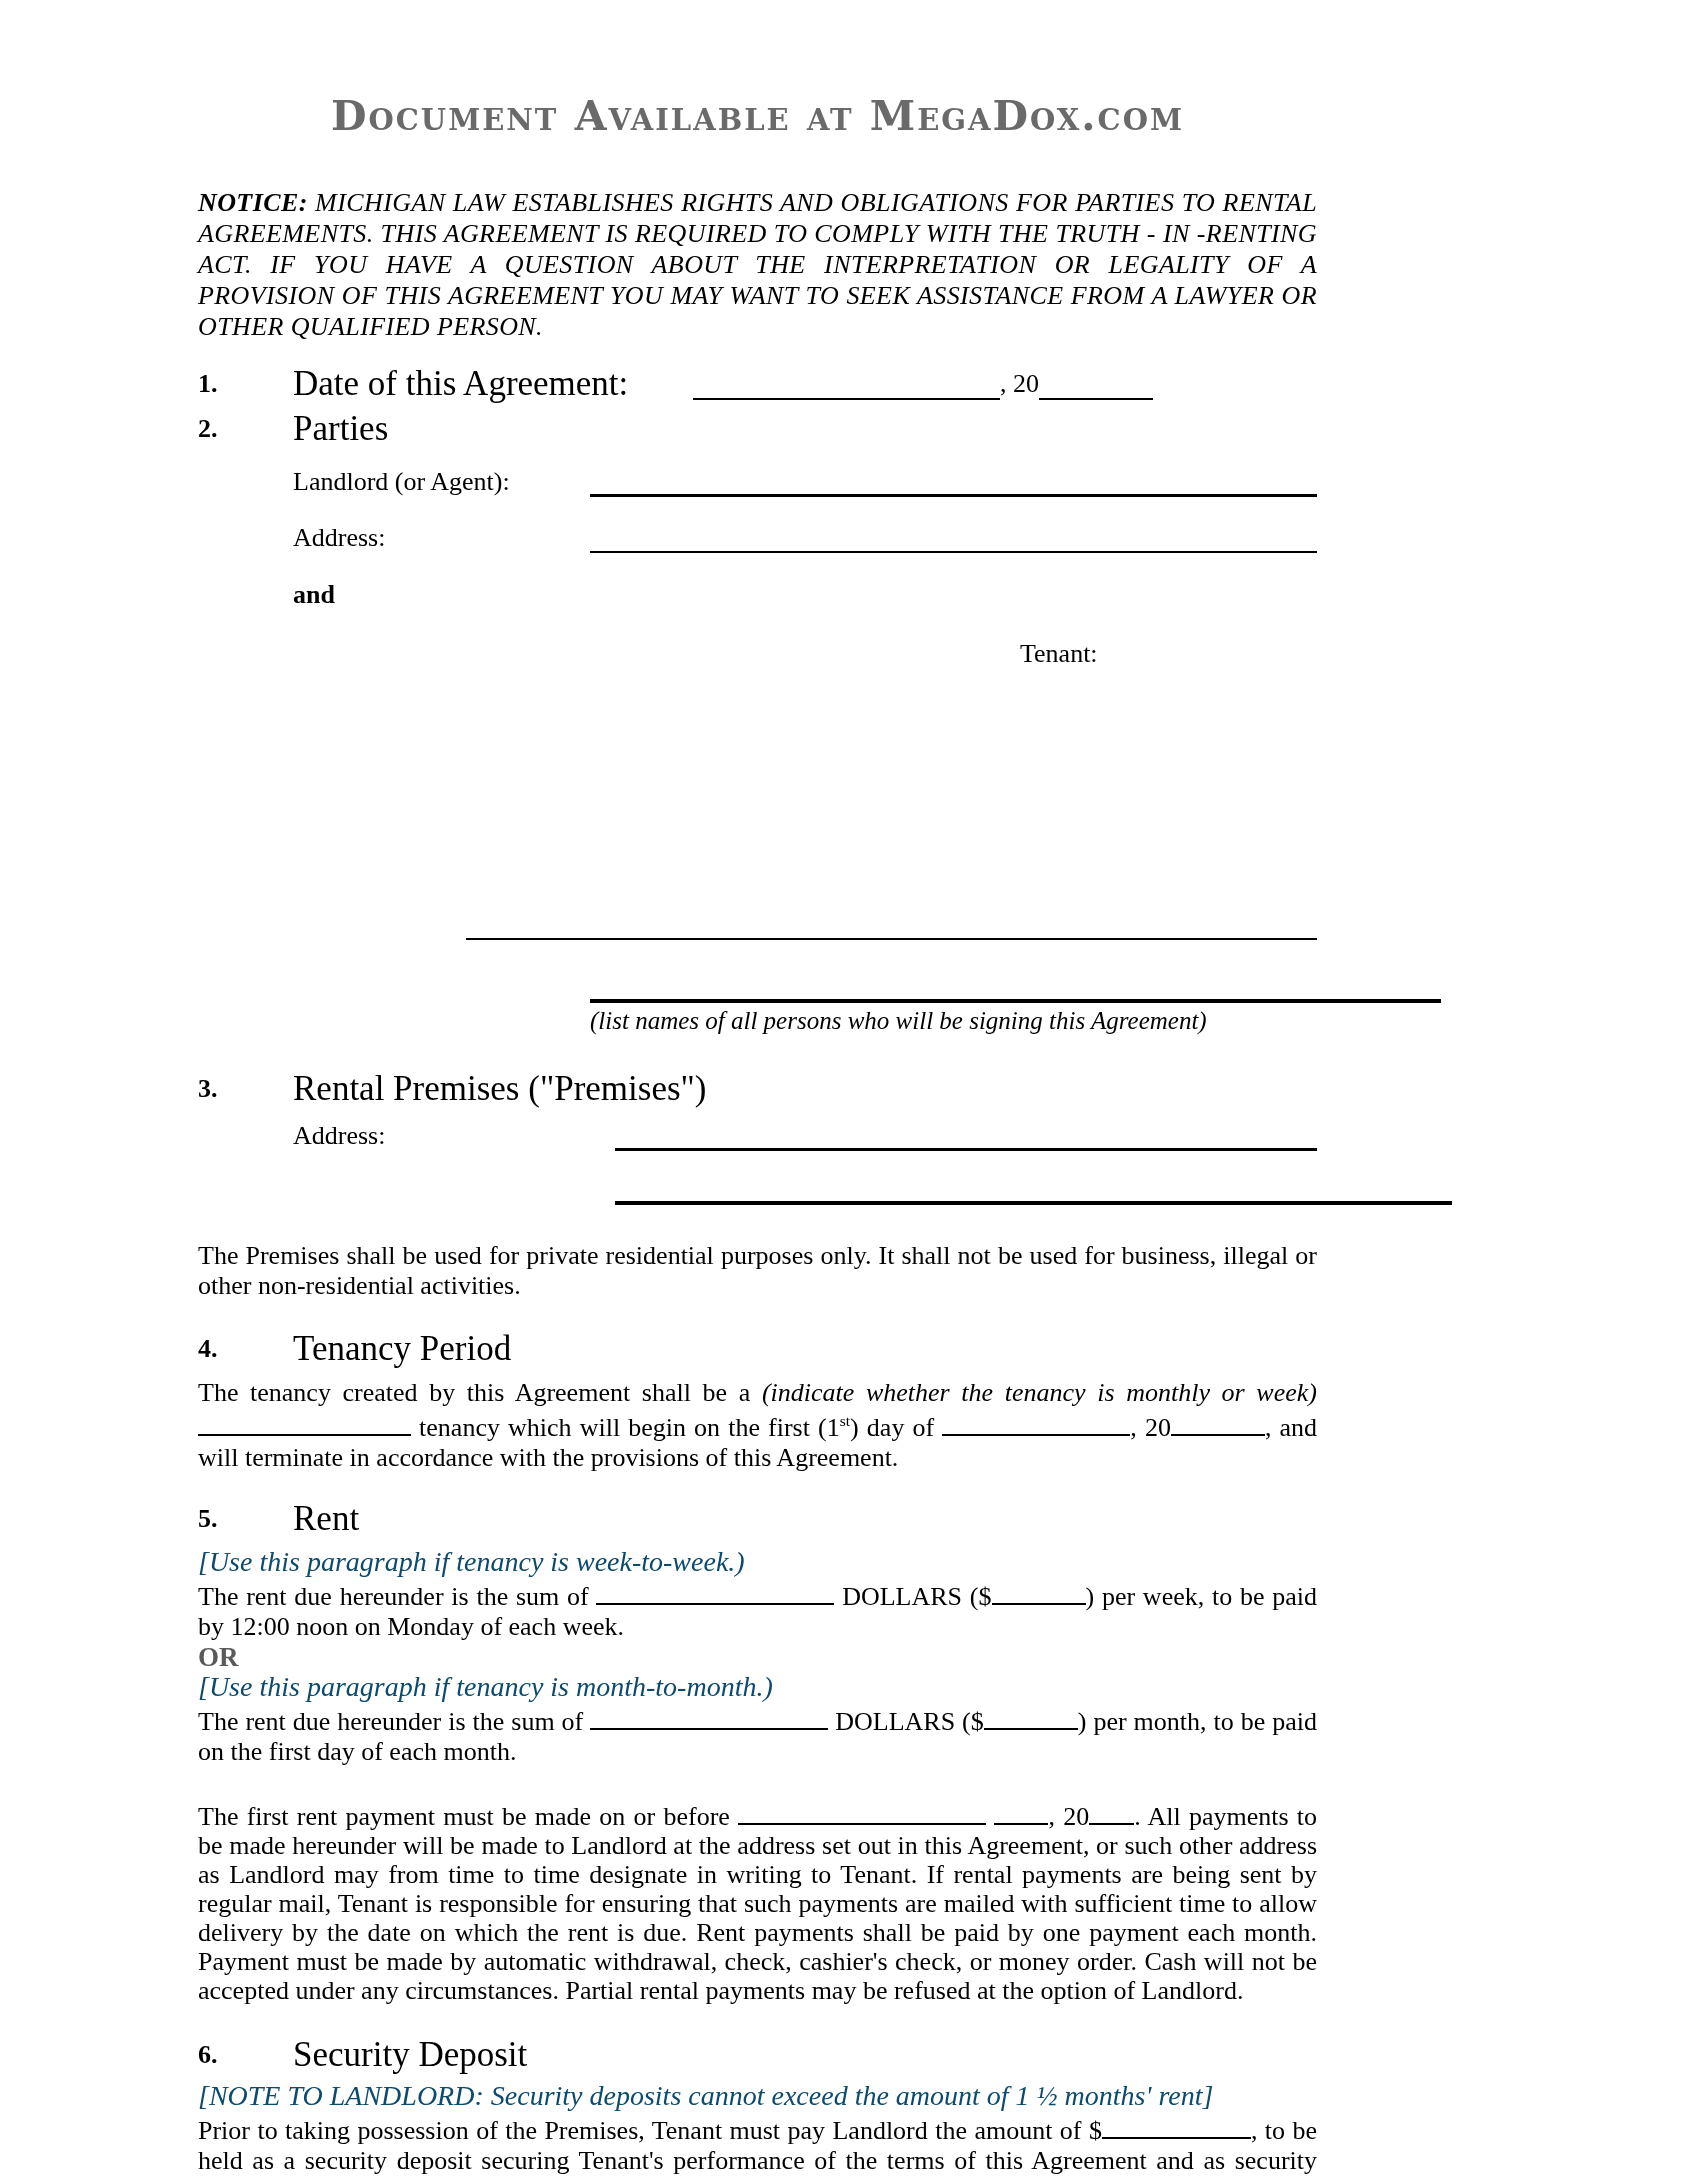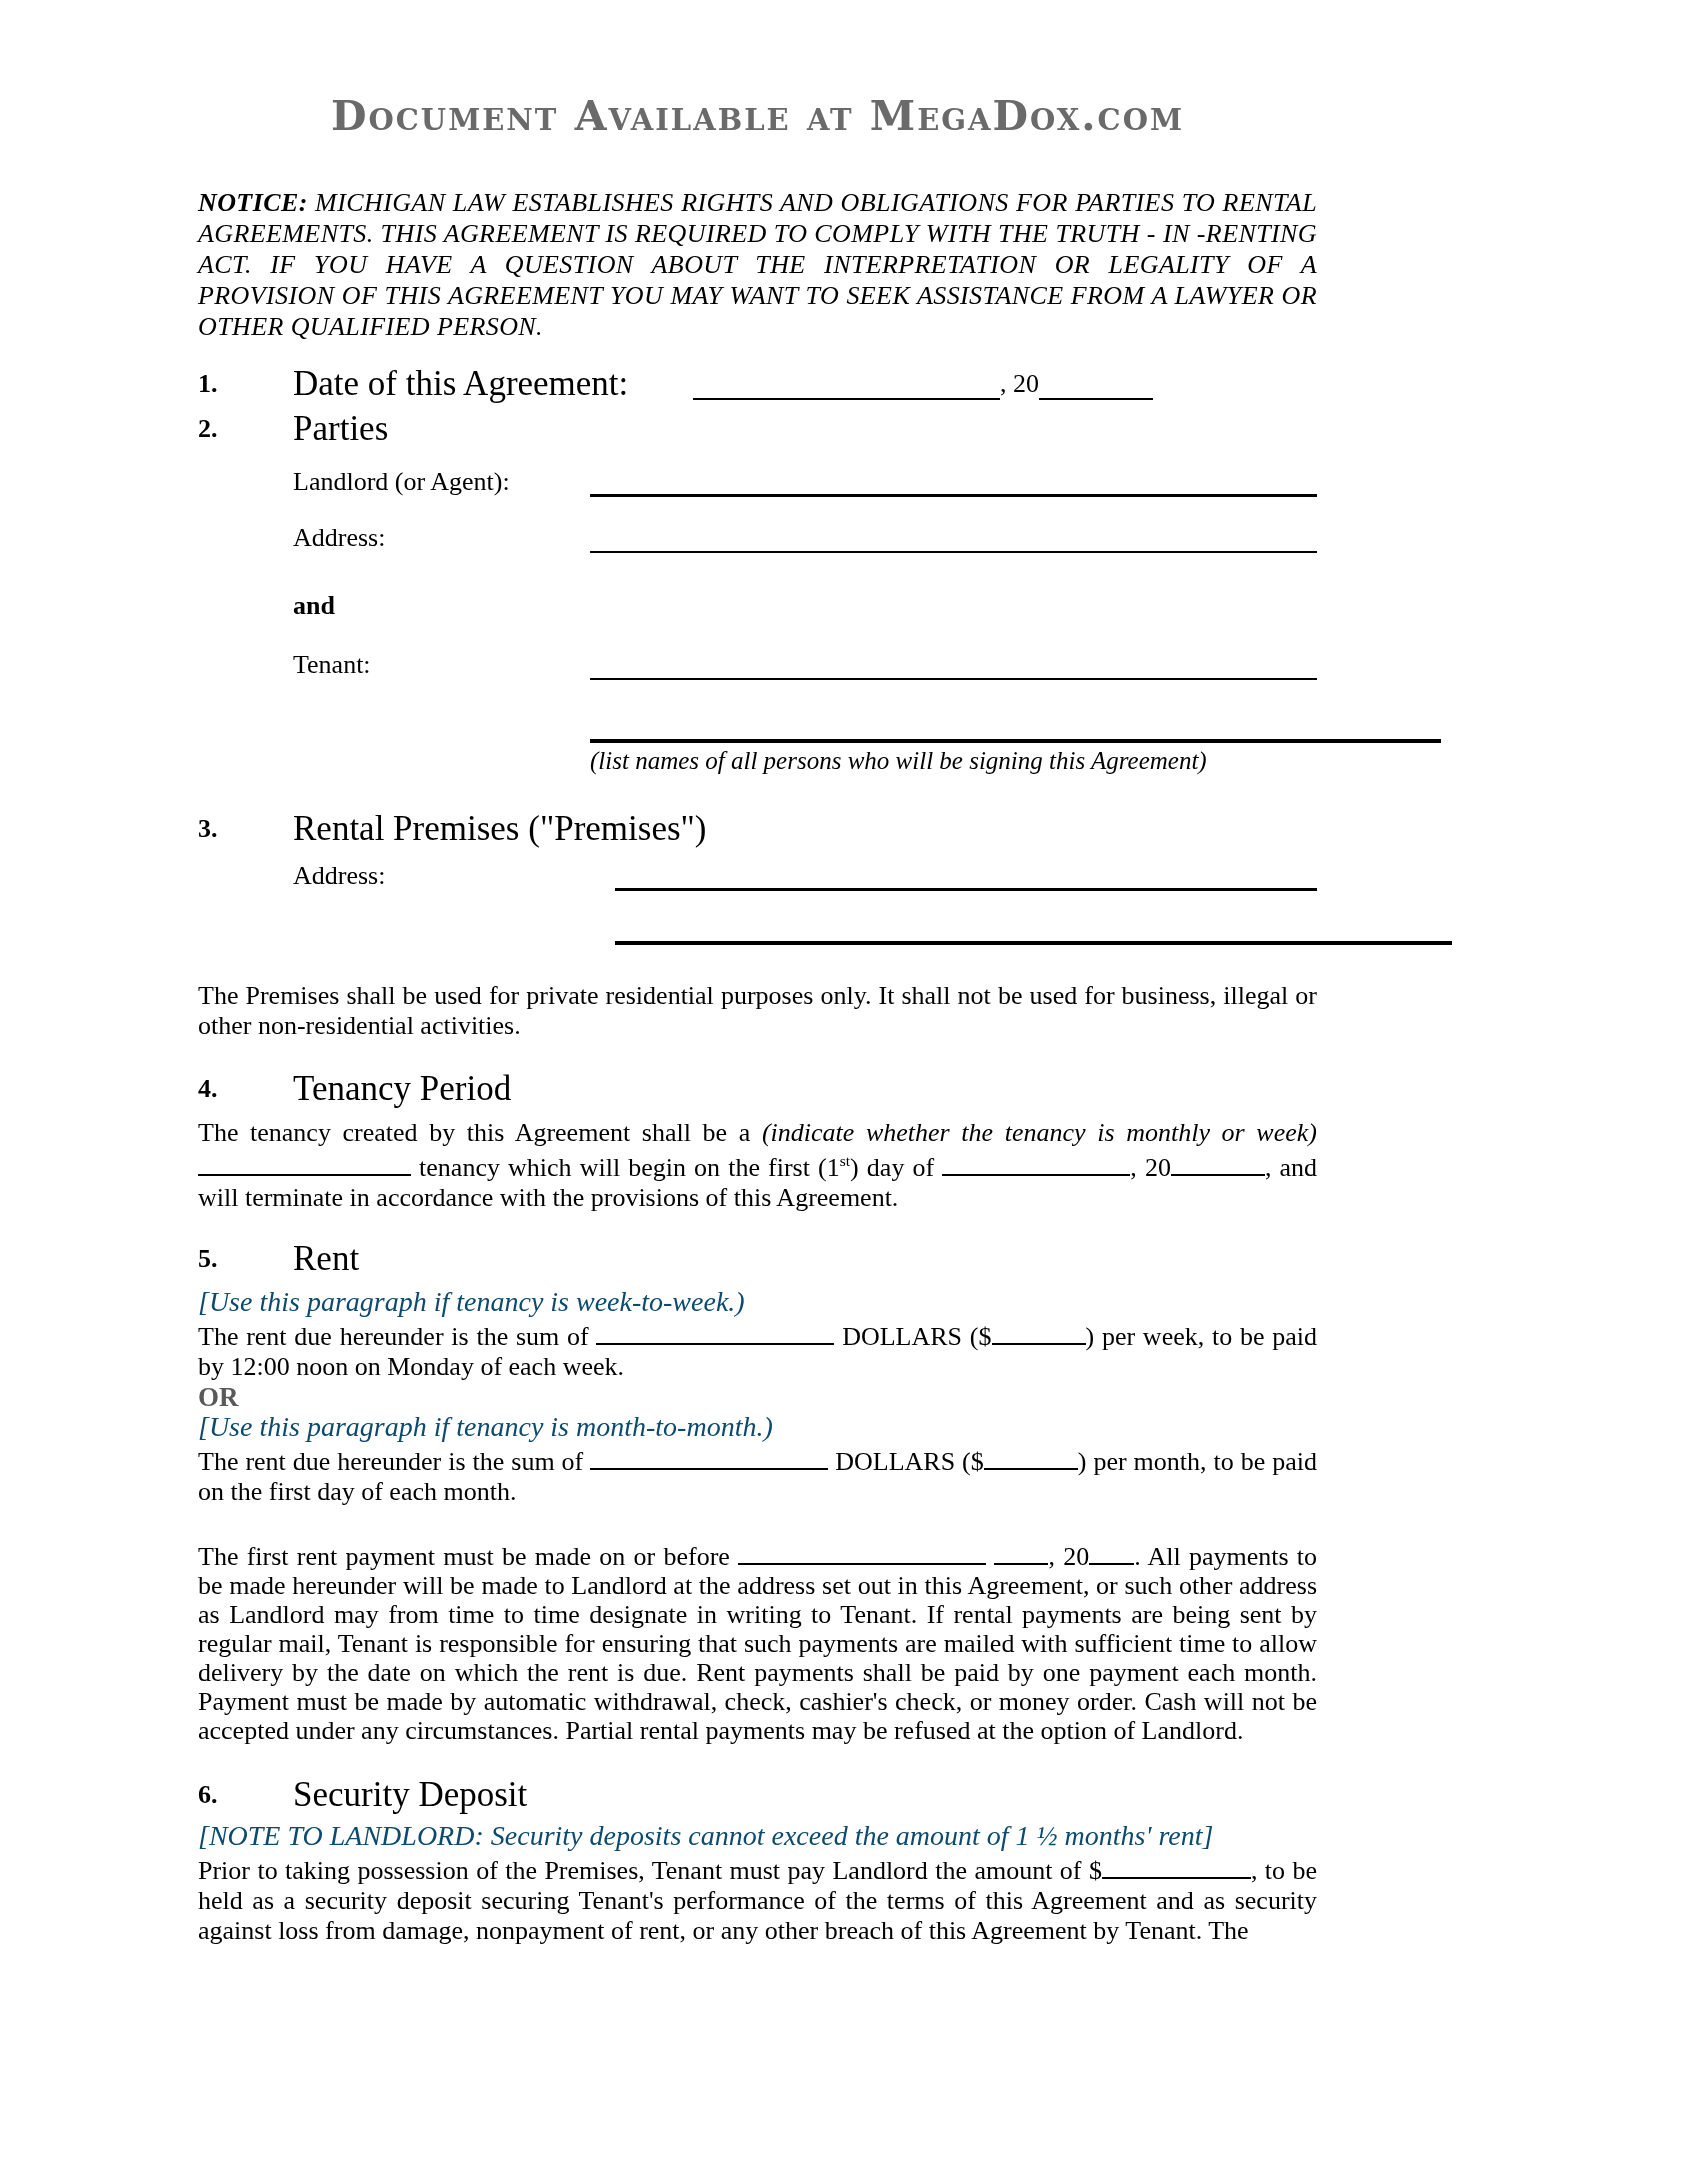--- a/index.html
+++ b/index.html
@@ -135,25 +135,25 @@
   <div class="form-row" style="margin-top:22px;">
     <div class="form-label">Landlord (or Agent):</div>
     <div class="fl fl3 w860"></div>
   </div>
 
   <div class="form-row" style="margin-top:26px;">
     <div class="form-label">Address:</div>
     <div class="fl w860"></div>
   </div>
 
-  <div class="form-row" style="margin-top:38px;font-weight:bold;">
+  <div class="form-row" style="margin-top:27px;font-weight:bold;">
     <div>and</div>
   </div>
 
-  <div class="form-row" style="margin-top:29px;">
+  <div class="form-row" style="margin-top:29px;flex-direction:column;">
     <div class="form-label">Tenant:</div>
     <div class="fl w860"></div>
   </div>
 
   <div class="fl fl4 w860 line-standalone" style="margin-top:57px;"></div>
   <div class="caption">(list names of all persons who will be signing this Agreement)</div>
 
   <div class="sec-row" style="margin-top:38px;">
     <div class="sec-num">3.</div>
     <div class="sec-head">Rental Premises ("Premises")</div>

